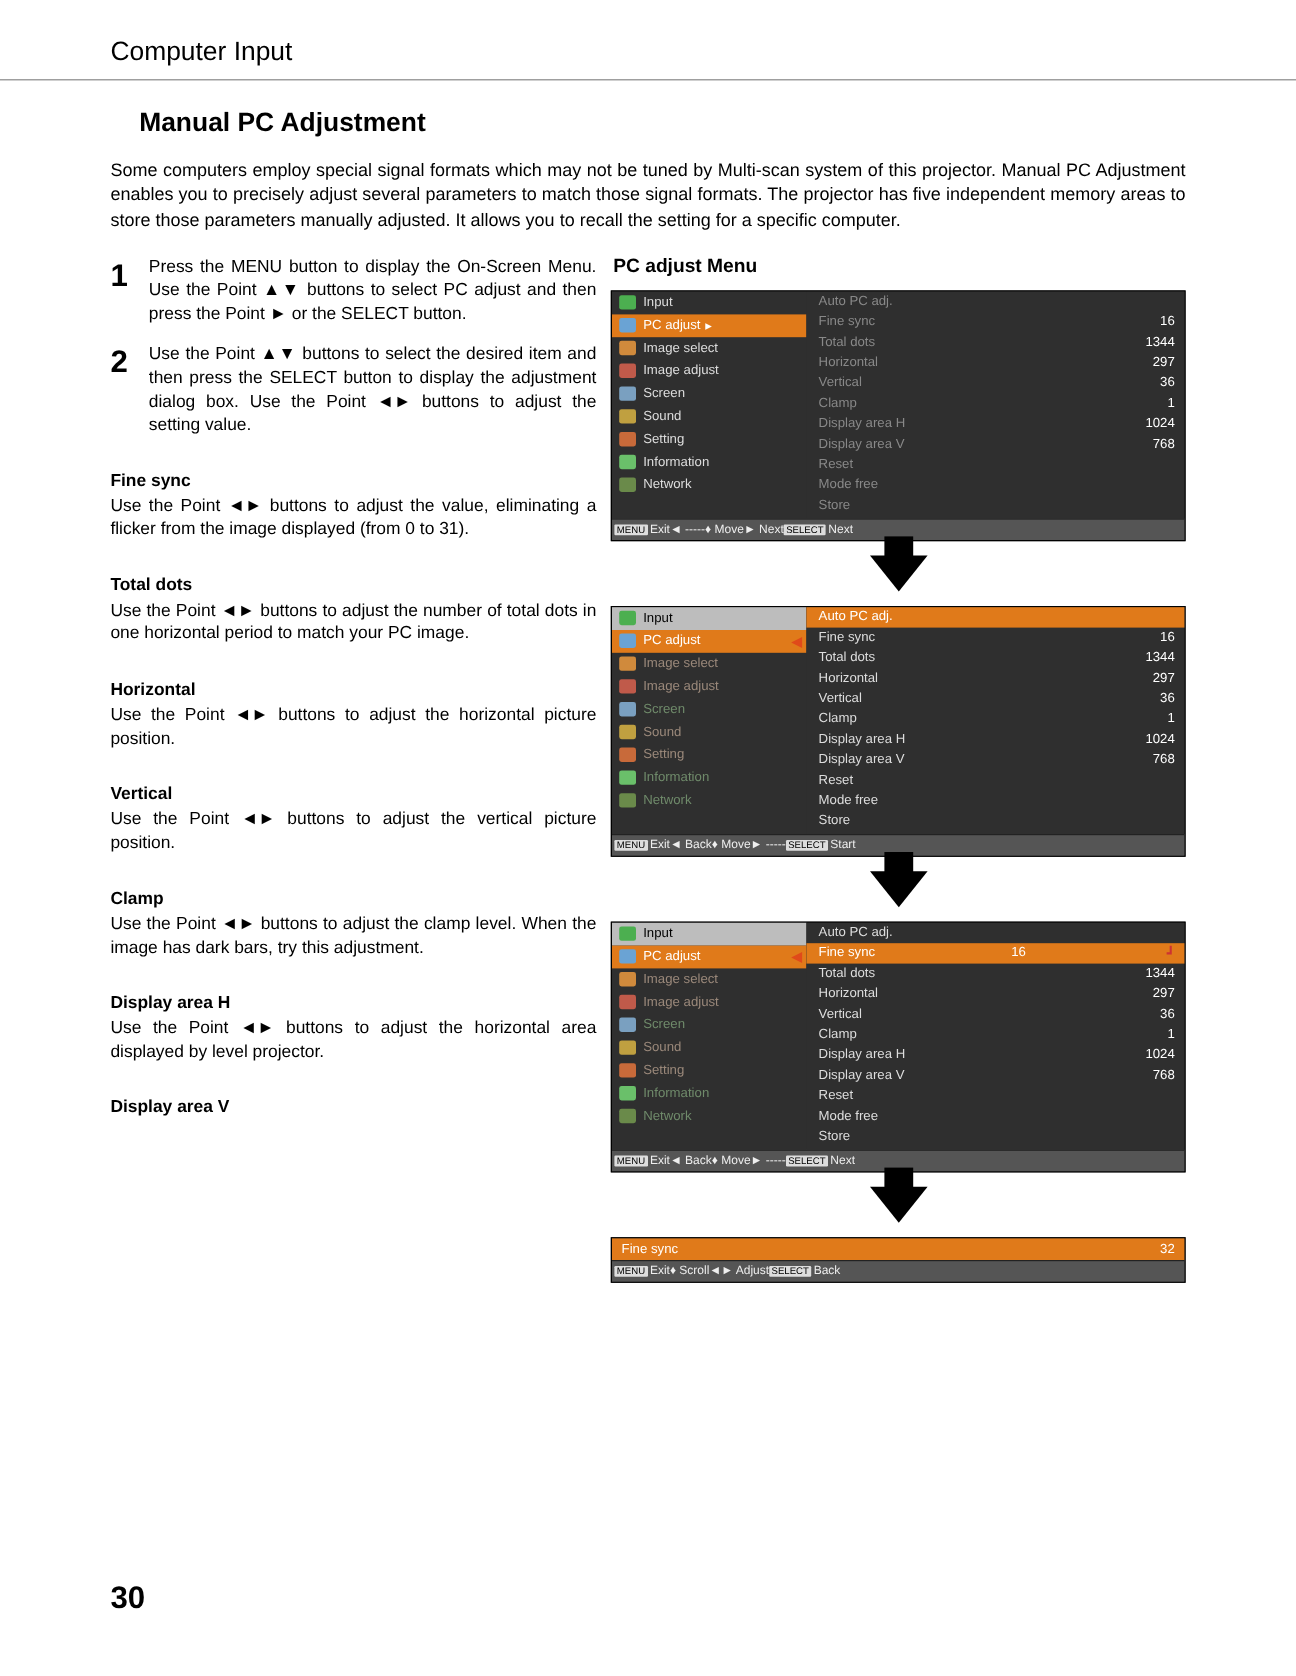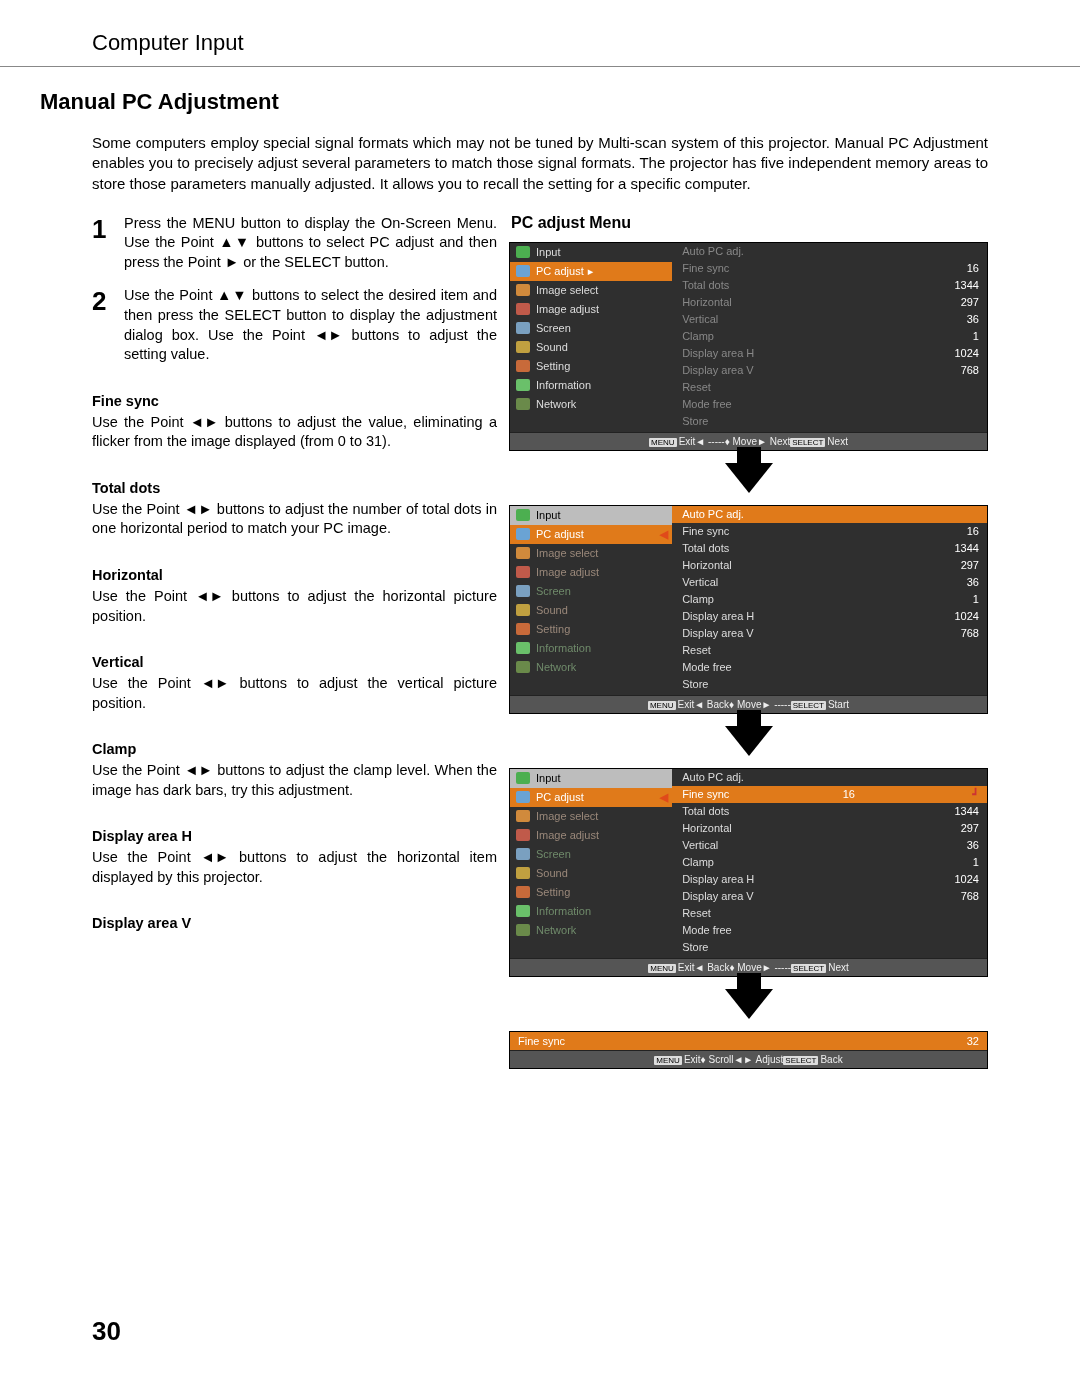--- a/index.html
+++ b/index.html
@@ -11,21 +11,21 @@
     position: relative;
     color: #000;
   }
   .section-title {
     font-size: 22px; font-weight: 400;
     padding: 30px 0 6px 92px;
   }
   .hr-under { border-top: 1px solid #888; height:0; margin-top:4px; }
   .page-title {
     font-size: 22px; font-weight: 700;
-    padding: 22px 0 0 40px;
+    padding: 22px 0 0 116px;
   }
   .intro {
     font-size: 15px; line-height: 1.35;
     padding: 18px 92px 0 92px;
     text-align: justify;
   }
   .columns {
     display: flex; gap: 12px;
     padding: 20px 92px 0 92px;
   }
@@ -62,21 +62,21 @@
   .ico.b-se{background:#c86a3a;}
   .ico.b-if{background:#6ac06a;}
   .ico.b-nw{background:#6a8a4a;}
   .arrow-r::after { content:"▸"; color:#fff; margin-left:4px; font-size:11px;}
   .mrow { display:flex; justify-content:space-between; padding:2px 8px 2px 10px; height:17px;}
   .mrow.sel { background:#e07a1a; color:#fff;}
   .mrow.dim{ color:#888;}
   .val{ color:#fff; font-size:11px;}
   .footer {
     background:#555; color:#eee; font-size:10px;
-    display:flex; justify-content:center; align-items:center;
+    display:flex; justify-content:flex-start; align-items:center;
     padding:3px 2px; border-top:1px solid #222;
   }
   .footer .kb { background:#ddd; color:#000; padding:0 2px; border-radius:1px; font-size:8px; margin-right:2px;}
   .darrow {
     width:0;height:0;border-left:24px solid transparent;border-right:24px solid transparent;
     border-top:30px solid #000; margin:12px auto 12px auto;
     position:relative;
   }
   .darrow::before{
     content:""; position:absolute; left:-12px; top:-46px;
@@ -132,21 +132,21 @@
     <div class="adj">
       <h4>Vertical</h4>
       <p>Use the Point ◄► buttons to adjust the vertical picture position.</p>
     </div>
     <div class="adj">
       <h4>Clamp</h4>
       <p>Use the Point ◄► buttons to adjust the clamp level. When the image has dark bars, try this adjustment.</p>
     </div>
     <div class="adj">
       <h4>Display area H</h4>
-      <p>Use the Point ◄► buttons to adjust the horizontal item displayed by this projector.</p>
+      <p>Use the Point ◄► buttons to adjust the horizontal area displayed by level projector.</p>
     </div>
     <div class="adj">
       <h4>Display area V</h4>
     </div>
   </div>
 
   <div class="right">
     <h3>PC adjust Menu</h3>
 
     <div class="panel">

